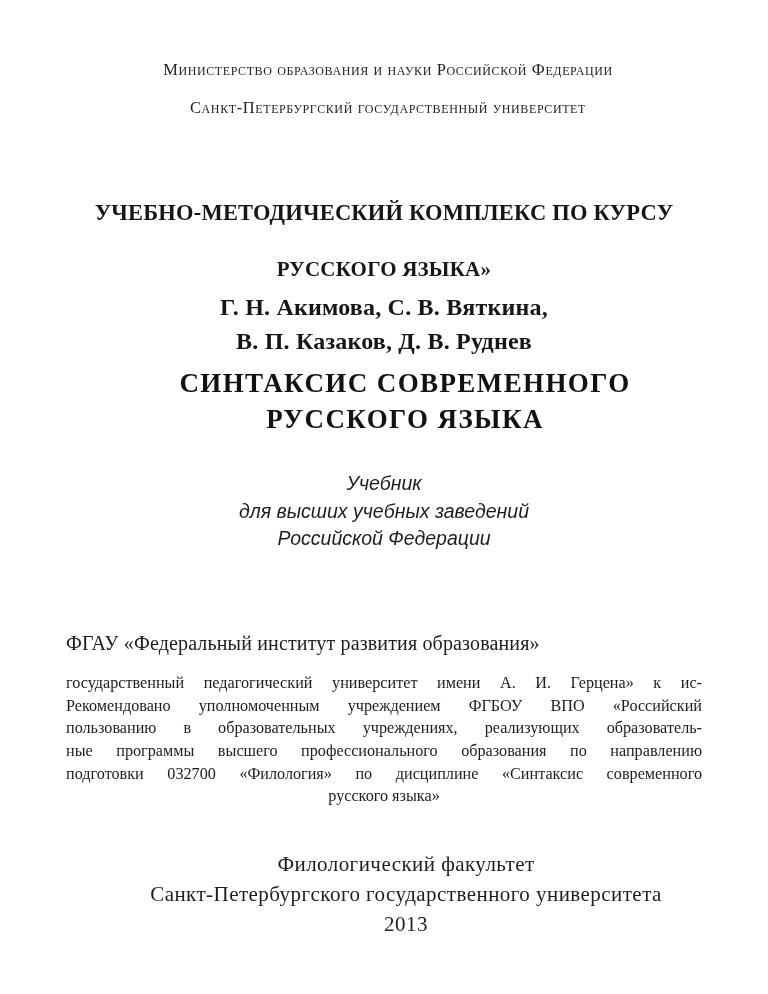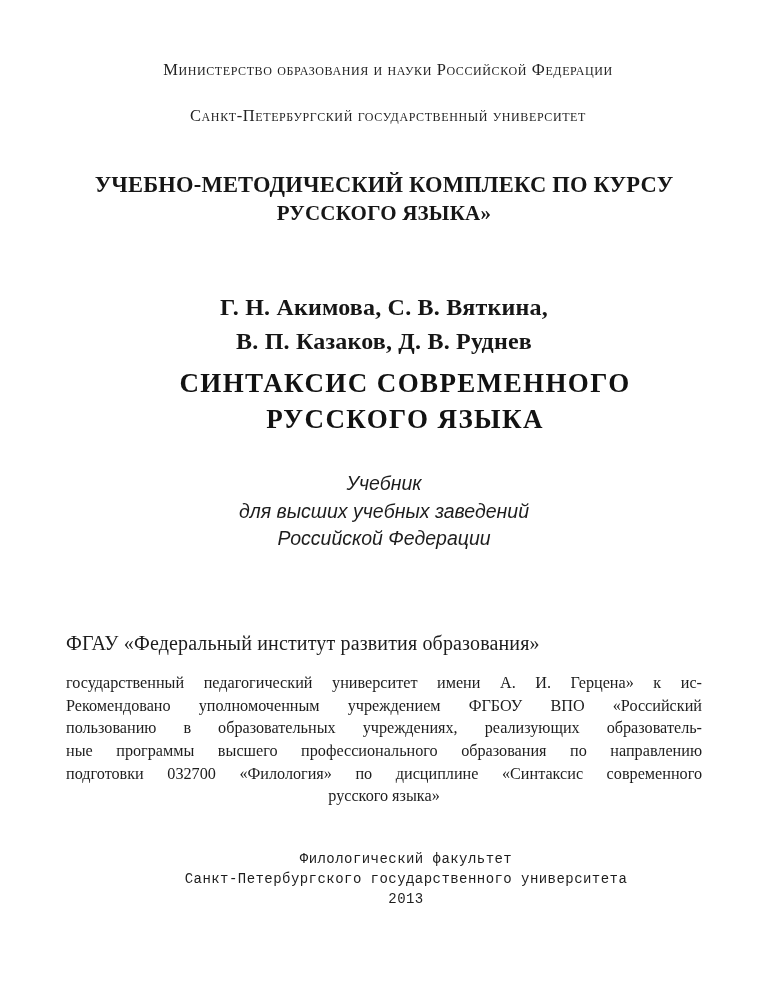--- a/index.html
+++ b/index.html
@@ -35,39 +35,40 @@
   .org-line {
     font-family: "Liberation Serif", "DejaVu Serif", serif;
     font-variant: small-caps;
     font-weight: 400;
     font-size: 16.5px;
     letter-spacing: 0.6px;
     color: #232323;
     line-height: 1.2;
   }
   .org-line.second {
-    margin-top: 26px;
+    margin-top: 18px;
   }
 
   
   .umk-block {
     position: absolute;
     top: 170px;
     left: 0;
     right: 0;
     text-align: center;
   }
   .umk-line {
     font-family: "Liberation Serif", "DejaVu Serif", serif;
     font-weight: 700;
     font-size: 22.5px;
     letter-spacing: 0.2px;
     line-height: 1.32;
     color: #161616;
     white-space: nowrap;
+    margin-top: 28px;
   }
   .umk-line.l2, .umk-line.l3 {
     font-size: 21px;
   }
 
   
   .authors-block {
     position: absolute;
     top: 290px;
     left: 0;
@@ -158,22 +159,22 @@
 
   
   .imprint-block {
     position: absolute;
     top: 850px;
     left: 0;
     right: 0;
     text-align: center;
   }
   .imprint-line {
-    font-family: Liberation Mono, monospace;
-    font-size: 14px;
+    font-family: Liberation Serif, serif;
+    font-size: 21px;
     line-height: 1.42;
     letter-spacing: 0.45px;
     color: #1d1d1d;
     white-space: nowrap;
     padding-left: 44px;
   }
 </style>
 </head>
 <body>
 

